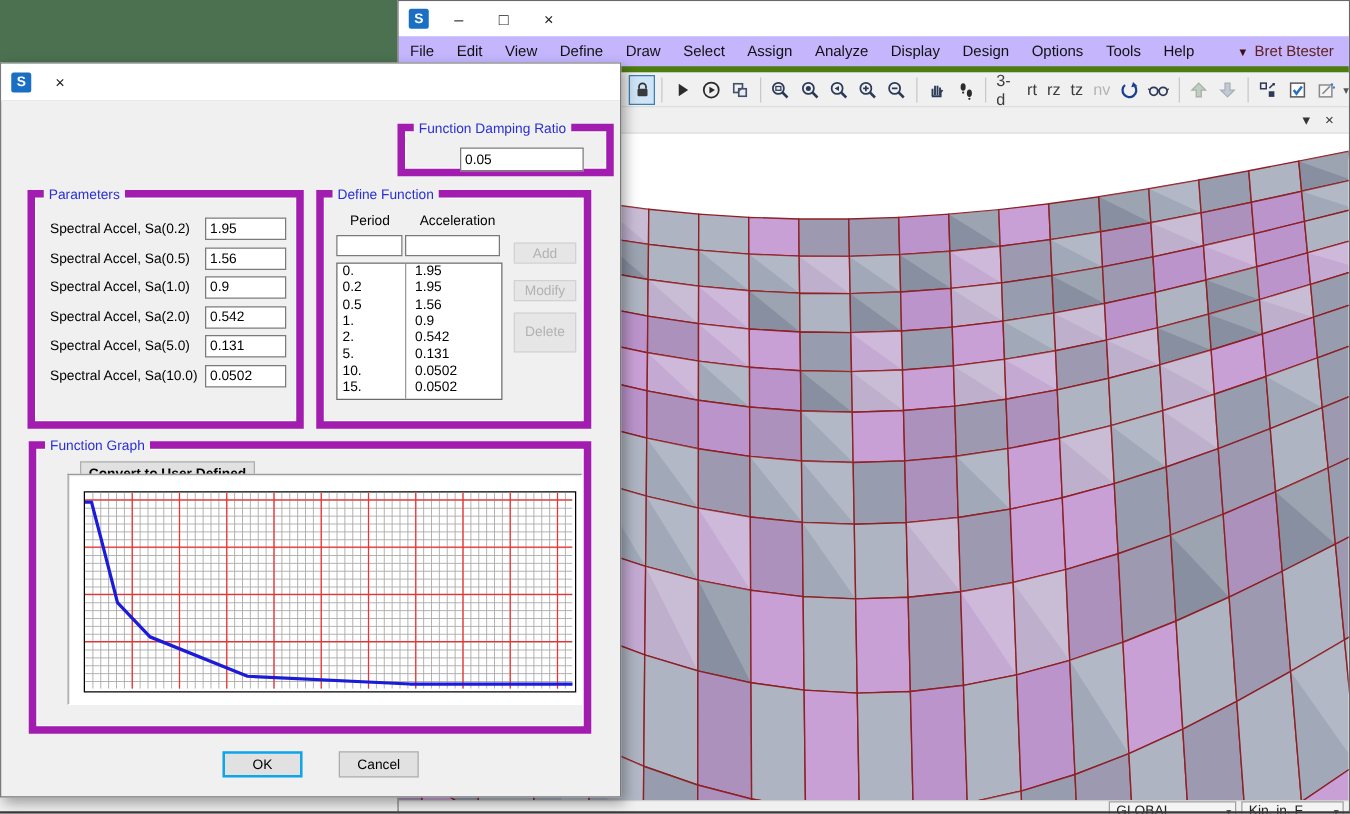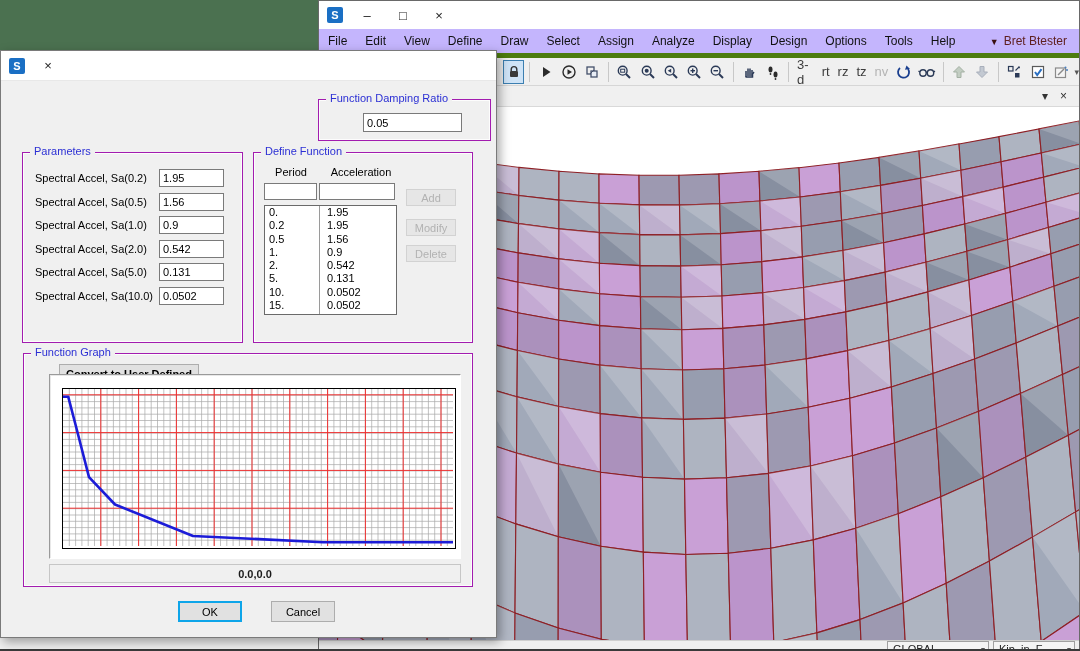--- a/index.html
+++ b/index.html
@@ -40,21 +40,21 @@
   .statusbar{height:16px;background:#f0f0f0;border-top:1px solid #d0d0d0;display:flex;align-items:center;justify-content:flex-end;font-size:11px;color:#222;}
   .combo{height:14px;min-width:70px;border:1px solid #a0a0a0;background:#f4f4f4;display:flex;align-items:center;padding:0 3px 0 5px;margin-right:4px;}
   .combo .cv{flex:1 1 auto;}
   .combo .chev{font-size:8px;color:#555;margin-left:8px;}
 
   
   .dialog{position:absolute;left:0;top:50px;width:497px;height:588px;background:#f0f0f0;border:1px solid #7a7a7a;box-sizing:border-box;box-shadow:3px 4px 10px rgba(0,0,0,.35);}
   .dlg-titlebar{height:29px;background:#fff;display:flex;align-items:center;border-bottom:1px solid #e8e8e8;}
   .dlg-titlebar .t-text{font-size:12px;color:#000;flex:1 1 auto;}
   .dlg-close{width:34px;height:29px;display:flex;align-items:center;justify-content:center;font-size:13px;color:#222;}
-  .groupbox{position:absolute;border:1px solid #a21caf;box-shadow:inset 0 0 0 1px #fdfdfd;box-sizing:border-box;}
+  .groupbox{position:absolute;border:6px solid #a21caf;box-shadow:inset 0 0 0 1px #fdfdfd;box-sizing:border-box;}
   .gb-title{position:absolute;top:-8px;left:7px;background:#f0f0f0;padding:0 4px;font-size:11px;color:#2b2fd4;white-space:nowrap;}
   .txt-bold{font-size:11px;font-weight:bold;color:#000;}
   .field{position:absolute;background:#fff;border:1px solid #7a7a7a;font-size:11px;font-family:"Liberation Sans",sans-serif;padding:0 0 0 3px;box-sizing:border-box;color:#000;}
   .btn{position:absolute;background:#e1e1e1;border:1px solid #adadad;font-size:11px;display:flex;align-items:center;justify-content:center;box-sizing:border-box;color:#000;}
   .btn.bold{font-weight:bold;}
   .btn.primary{border:2px solid #0ea5e9;}
   .btn.disabled{background:#e6e6e6;border:1px solid #d2d2d2;color:#b2b2b2;}
   .param-row{position:absolute;left:0;width:100%;height:18px;}
   .param-row .lbl{position:absolute;left:12px;top:3px;font-size:11px;color:#000;}
   .param-row input{position:absolute;left:136px;top:0;width:65px;height:18px;}
@@ -638,21 +638,21 @@
           <span class="c2" style="border-left: none;">0.0502</span>
         </div>
         <div class="list-row">
           <span class="c1">15.</span>
           <span class="c2" style="border-left: none;">0.0502</span>
         </div>
       </div>
     <div id="def-buttons" style="position:absolute;left:0;top:0;width:100%;height:100%;pointer-events:none;">
         <div class="btn disabled" style="left: 152px; top: 36px; width: 50px; height: 17px; pointer-events: auto;">Add</div>
         <div class="btn disabled" style="left: 152px; top: 66px; width: 50px; height: 17px; pointer-events: auto;">Modify</div>
-        <div class="btn disabled" style="left: 152px; top: 92px; width: 50px; height: 17px; pointer-events: auto;">Delete</div>
+        <div class="btn disabled" style="left: 152px; top: 92px; width: 50px; height: 32px; pointer-events: auto;">Delete</div>
       </div>
   </div>
 
   <div class="groupbox" style="left:22px;top:302px;width:450px;height:234px;">
     <span class="gb-title">Function Graph</span>
     <div class="graph-panel" style="left:25px;top:20px;width:410px;height:183px;">
       <div class="plot-frame" style="left:12px;top:13px;width:392px;height:159px;">
         <svg id="spectrum-svg" width="390" height="157" style="display:block;">
             <line x1="6.3" y1="0" x2="6.3" y2="157" stroke="#a8a8a8" stroke-width="0.7"></line>
             <line x1="12.6" y1="0" x2="12.6" y2="157" stroke="#a8a8a8" stroke-width="0.7"></line>
@@ -750,18 +750,17 @@
             <line x1="340.20000000000005" y1="0" x2="340.20000000000005" y2="157" stroke="#f03030" stroke-width="1"></line>
             <line x1="378.00000000000006" y1="0" x2="378.00000000000006" y2="157" stroke="#f03030" stroke-width="1"></line>
             <line x1="0" y1="119.2" x2="390" y2="119.2" stroke="#f03030" stroke-width="1"></line>
             <line x1="0" y1="81.4" x2="390" y2="81.4" stroke="#f03030" stroke-width="1"></line>
             <line x1="0" y1="43.60000000000001" x2="390" y2="43.60000000000001" stroke="#f03030" stroke-width="1"></line>
             <line x1="0" y1="5.800000000000011" x2="390" y2="5.800000000000011" stroke="#f03030" stroke-width="1"></line>
             <polyline points="0.0,7.7 5.2,7.7 13.0,37.5 26.0,88.1 52.0,115.5 130.0,147.0 260.0,153.2 390.0,153.2" fill="none" stroke="#1c1cd8" stroke-width="2.6" stroke-linejoin="round" stroke-linecap="round"></polyline>
           </svg>
       </div>
     </div>
-    <div class="coord-box" style="left:25px;top:210px;width:410px;height:17px;">0.0,0.0</div>
   </div>
 
   <div class="btn primary" style="left:177px;top:550px;width:64px;height:21px;">OK</div>
   <div class="btn" style="left:270px;top:550px;width:64px;height:21px;">Cancel</div>
 </div>
 
 </body></html>

